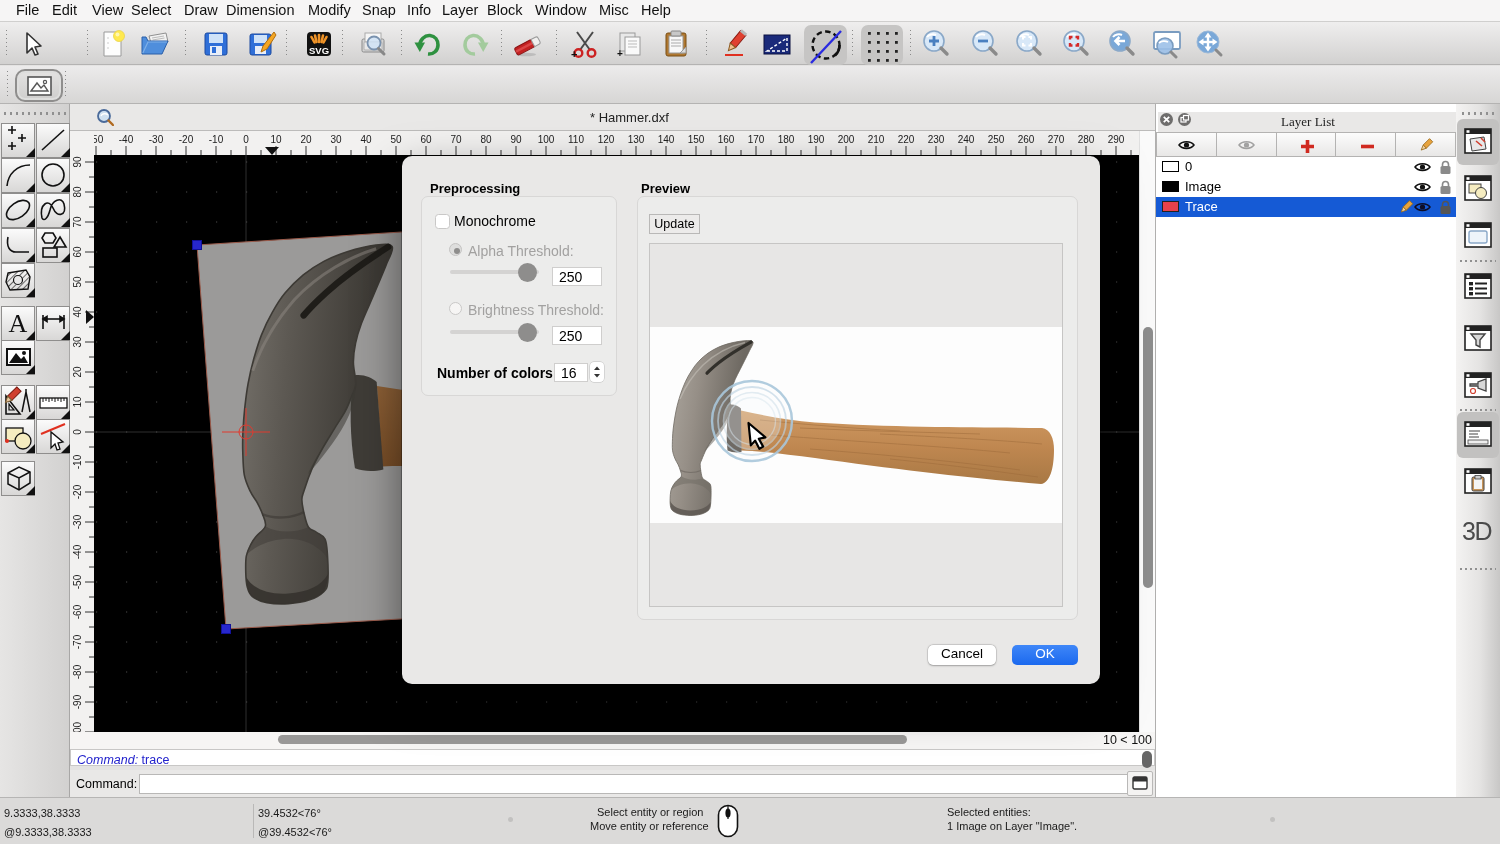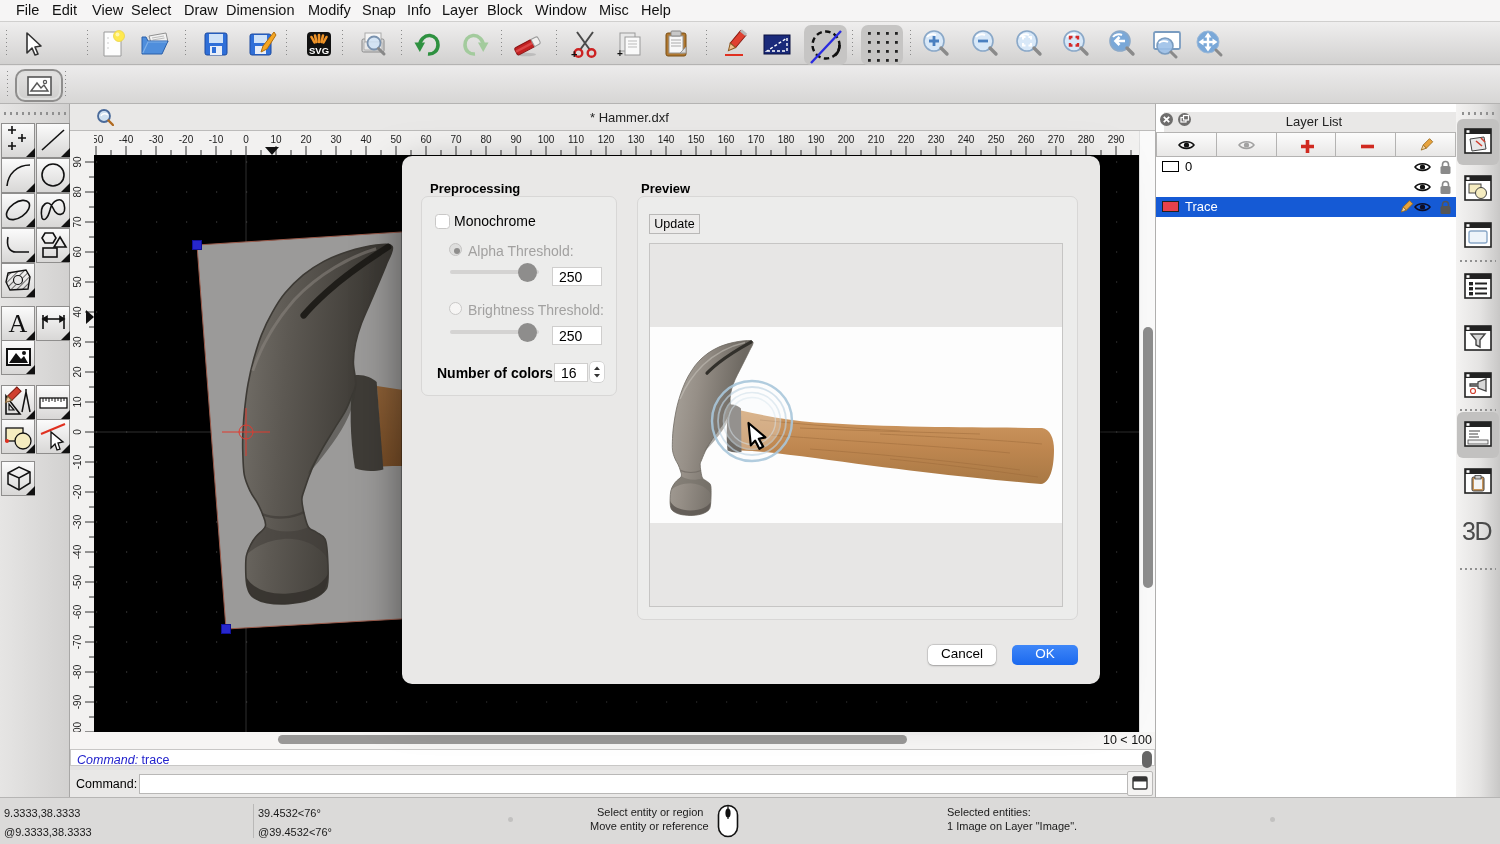--- a/index.html
+++ b/index.html
@@ -31,21 +31,21 @@
   #hthumb { position:absolute; left:208px; top:3px; width:629px; height:9px; background:#999897; border-radius:5px; }
   #gridinfo { position:absolute; right:3px; top:1px; font-size:12.5px; color:#111;margin-left:48px; }
   #cmdhist { left:70px; top:749px; width:1085px; height:17px; background:#fff; border:1px solid #c8c7c6; }
   #cmdhist .t { position:absolute; left:6px; top:3px; font-size:12.5px; color:#2222cc; }
   #histscroll { position:absolute; right:2px; top:1px; width:10px; height:17px; background:#666; border-radius:5px; }
   #cmdrow { left:70px; top:770px; width:1085px; height:27px; background:#e9e8e7; }
   #cmdrow .lbl { position:absolute; left:6px; top:7px; font-size:12.5px; color:#000; }
   #cmdinput { position:absolute; left:69px; top:4px; width:989px; height:20px; background:#fff; border:1px solid #b9b8b7; }
   #cmdbtn { position:absolute; right:2px; top:1px; width:26px; height:25px; background:#f4f3f2; border:1px solid #b9b8b7; border-radius:2px; }
   #lpanel { left:1155px; top:104px; width:301px; height:694px; background:#fff; border-left:1px solid #b0afae; }
-  #lptitle { position:absolute; left:8px; top:8px; width:100%; height:20px; background:#e9e8e7; }
+  #lptitle { position:absolute; left:2px; top:8px; width:100%; height:20px; background:#e9e8e7;font-family:Liberation Serif, serif; }
   #lptitle .cap { position:absolute; left:0; width:100%; text-align:center; top:2px; font-size:13px; color:#222; }
   #lphead { position:absolute; left:0; top:28px; width:100%; height:25px; display:flex; }
   #lphead .cell { flex:1; border:1px solid #b4b3b2; border-left-width:0; background:linear-gradient(#fcfcfc,#e8e7e6); position:relative; }
   #lphead .cell:first-child { border-left-width:1px; }
   .lrow { position:absolute; left:0; width:100%; height:20px; font-size:13px; color:#000; }
   .lrow .sw { position:absolute; left:6px; top:4px; width:17px; height:11px; border:1px solid #000; }
   .lrow .nm { position:absolute; left:29px; top:2px; }
   #rstrip { left:1456px; top:104px; width:44px; height:694px; background:linear-gradient(90deg,#f4f3f2 0%,#e4e3e2 55%,#c8c7c6 100%); }
   #statusbar { left:0; top:797px; width:1500px; height:47px; background:#dbdad9; border-top:1px solid #b6b5b4;
                font-size:11px; color:#1a1a1a; }
@@ -657,20 +657,24 @@
     <div class="cell"></div>
       <div class="cell"></div>
       <div class="cell"></div>
       <div class="cell"></div>
       <div class="cell"></div>
   </div>
   <div class="lrow" style="top:53px">
       <div class="sw" style="background:#fff"></div>
       <div class="nm">0</div>
     </div>
+  <div class="lrow" style="top:73px">
+      <div class="sw" style="background:#000"></div>
+      <div class="nm">Image</div>
+    </div>
   <div class="lrow" style="top:93px; background:#155ad5; color:#fff">
       <div class="sw" style="background:#e8414b; border-color:#222"></div>
       <div class="nm">Trace</div>
     </div>
   <svg style="position:absolute;left:3px;top:8px" width="36" height="15" viewBox="0 0 36 15">
       <circle cx="7.5" cy="7.5" r="6.5" fill="#6e6d6c"></circle>
       <path d="M 4.8 4.8 L 10.2 10.2 M 10.2 4.8 L 4.8 10.2" stroke="#fff" stroke-width="1.8"></path>
       <circle cx="25.5" cy="7.5" r="6.5" fill="#6e6d6c"></circle>
       <rect x="22" y="5.5" width="5" height="4.5" fill="none" stroke="#fff" stroke-width="1.2"></rect>
       <rect x="24.5" y="3.5" width="5" height="4.5" fill="#6e6d6c" stroke="#fff" stroke-width="1.2"></rect>

